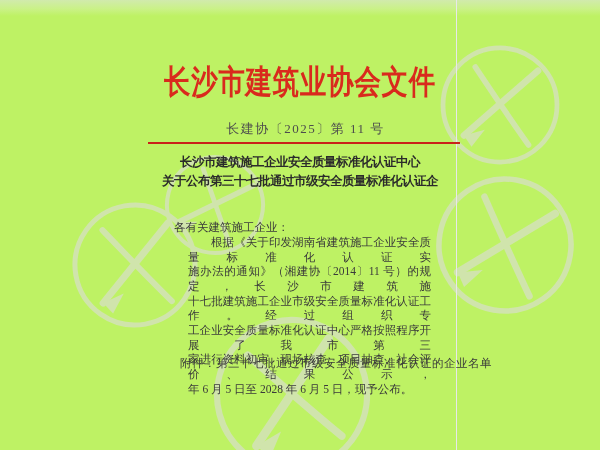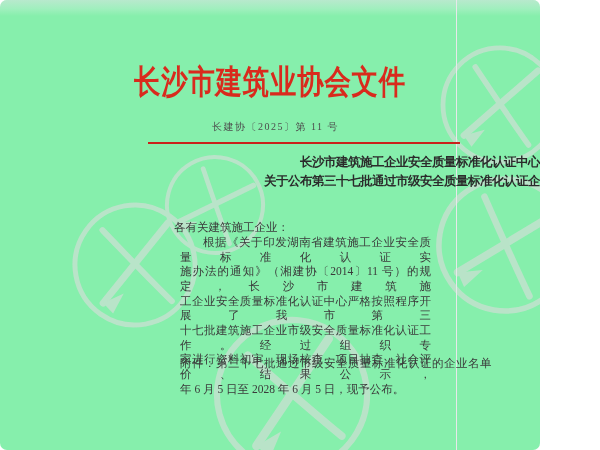--- a/index.html
+++ b/index.html
@@ -4,26 +4,25 @@
 <style>
   :root{
     --header-red:#d92a1d;
     --rule-red:#c9221a;
     --body-text:#3a3a3a;
     --watermark-gray:#dcdcdc;
   }
   html,body{margin:0;padding:0;background:#ffffff;}
   .page{
     position:relative;
-    width:540px;height:450px;
-    background:#86efac;
+    width:600px;height:450px;
+    background:#bef264;
     overflow:hidden;
     font-family:"Liberation Serif","DejaVu Serif",serif;
     color:var(--body-text);
-    border-radius:7px;
   }
   
   .scan-top-edge{
     position:absolute;top:0;left:0;width:600px;height:16px;
     background:linear-gradient(to bottom, rgba(225,228,232,.55), rgba(238,240,243,.25) 55%, rgba(255,255,255,0));
   }
   .scan-crease{
     position:absolute;top:0;left:456px;width:1px;height:450px;
     background:#e7e8ea;
   }
@@ -40,51 +39,51 @@
     color:var(--header-red);
     font-weight:700;
     font-size:33px;
     letter-spacing:1px;
     white-space:nowrap;
   }
   .org-title .squeeze{display:inline-block;transform:scaleX(.8);transform-origin:center;}
   .doc-number{
     position:absolute;top:120px;left:0;right:0;
     text-align:center;
-    font-size:10px;
+    font-size:13px;
     letter-spacing:1.5px;
     color:#4d4d4d;
     margin-left:11px;
   }
   .red-rule{
     position:absolute;top:142px;left:148px;
     width:312px;height:2px;
     background:var(--rule-red);
   }
   .doc-title{
     position:absolute;top:153px;left:0;right:0;
-    text-align:right;
+    text-align:center;
     font-weight:700;
     font-size:12.5px;
     line-height:19.2px;
     letter-spacing:-0.5px;
     color:#2b2b2b;
   }
   .salutation{
     position:absolute;top:220px;left:174px;
     font-size:11.5px;
     color:var(--body-text);
   }
   .body-text{
     position:absolute;top:235px;left:180px;width:251px;
     font-size:11.5px;
     line-height:14.65px;
     color:var(--body-text);
   }
-  .bl{text-align:justify;text-align-last:justify;}
+  .bl{text-align:justify;text-align-last:justify;margin-left:8px;}
   .bl.indent{text-indent:2em;}
   .bl.last{text-align-last:left;}
   .attachment{
     position:absolute;top:356px;left:180px;
     font-size:11.5px;
     letter-spacing:.5px;
     color:var(--body-text);
   }
 </style>
 </head>
@@ -123,21 +122,21 @@
   <div class="doc-title">
     <div>长沙市建筑施工企业安全质量标准化认证中心</div>
     <div>关于公布第三十七批通过市级安全质量标准化认证企</div>
   </div>
 
   <div class="salutation">各有关建筑施工企业：</div>
 
   <div class="body-text">
     <div class="bl indent">根据《关于印发湖南省建筑施工企业安全质量标准化认证实</div>
     <div class="bl">施办法的通知》（湘建协〔2014〕11 号）的规定，长沙市建筑施</div>
+    <div class="bl">十七批建筑施工企业市级安全质量标准化认证工作。经过组织专</div>
     <div class="bl">工企业安全质量标准化认证中心严格按照程序开展了我市第三</div>
-    <div class="bl">十七批建筑施工企业市级安全质量标准化认证工作。经过组织专</div>
     <div class="bl">家进行资料初审、现场核查、项目抽查、社会评价、结果公示，</div>
     <div class="bl last">年 6 月 5 日至 2028 年 6 月 5 日，现予公布。</div>
   </div>
 
   <div class="attachment">附件：第三十七批通过市级安全质量标准化认证的企业名单</div>
 
 </div>
 
 </body></html>

